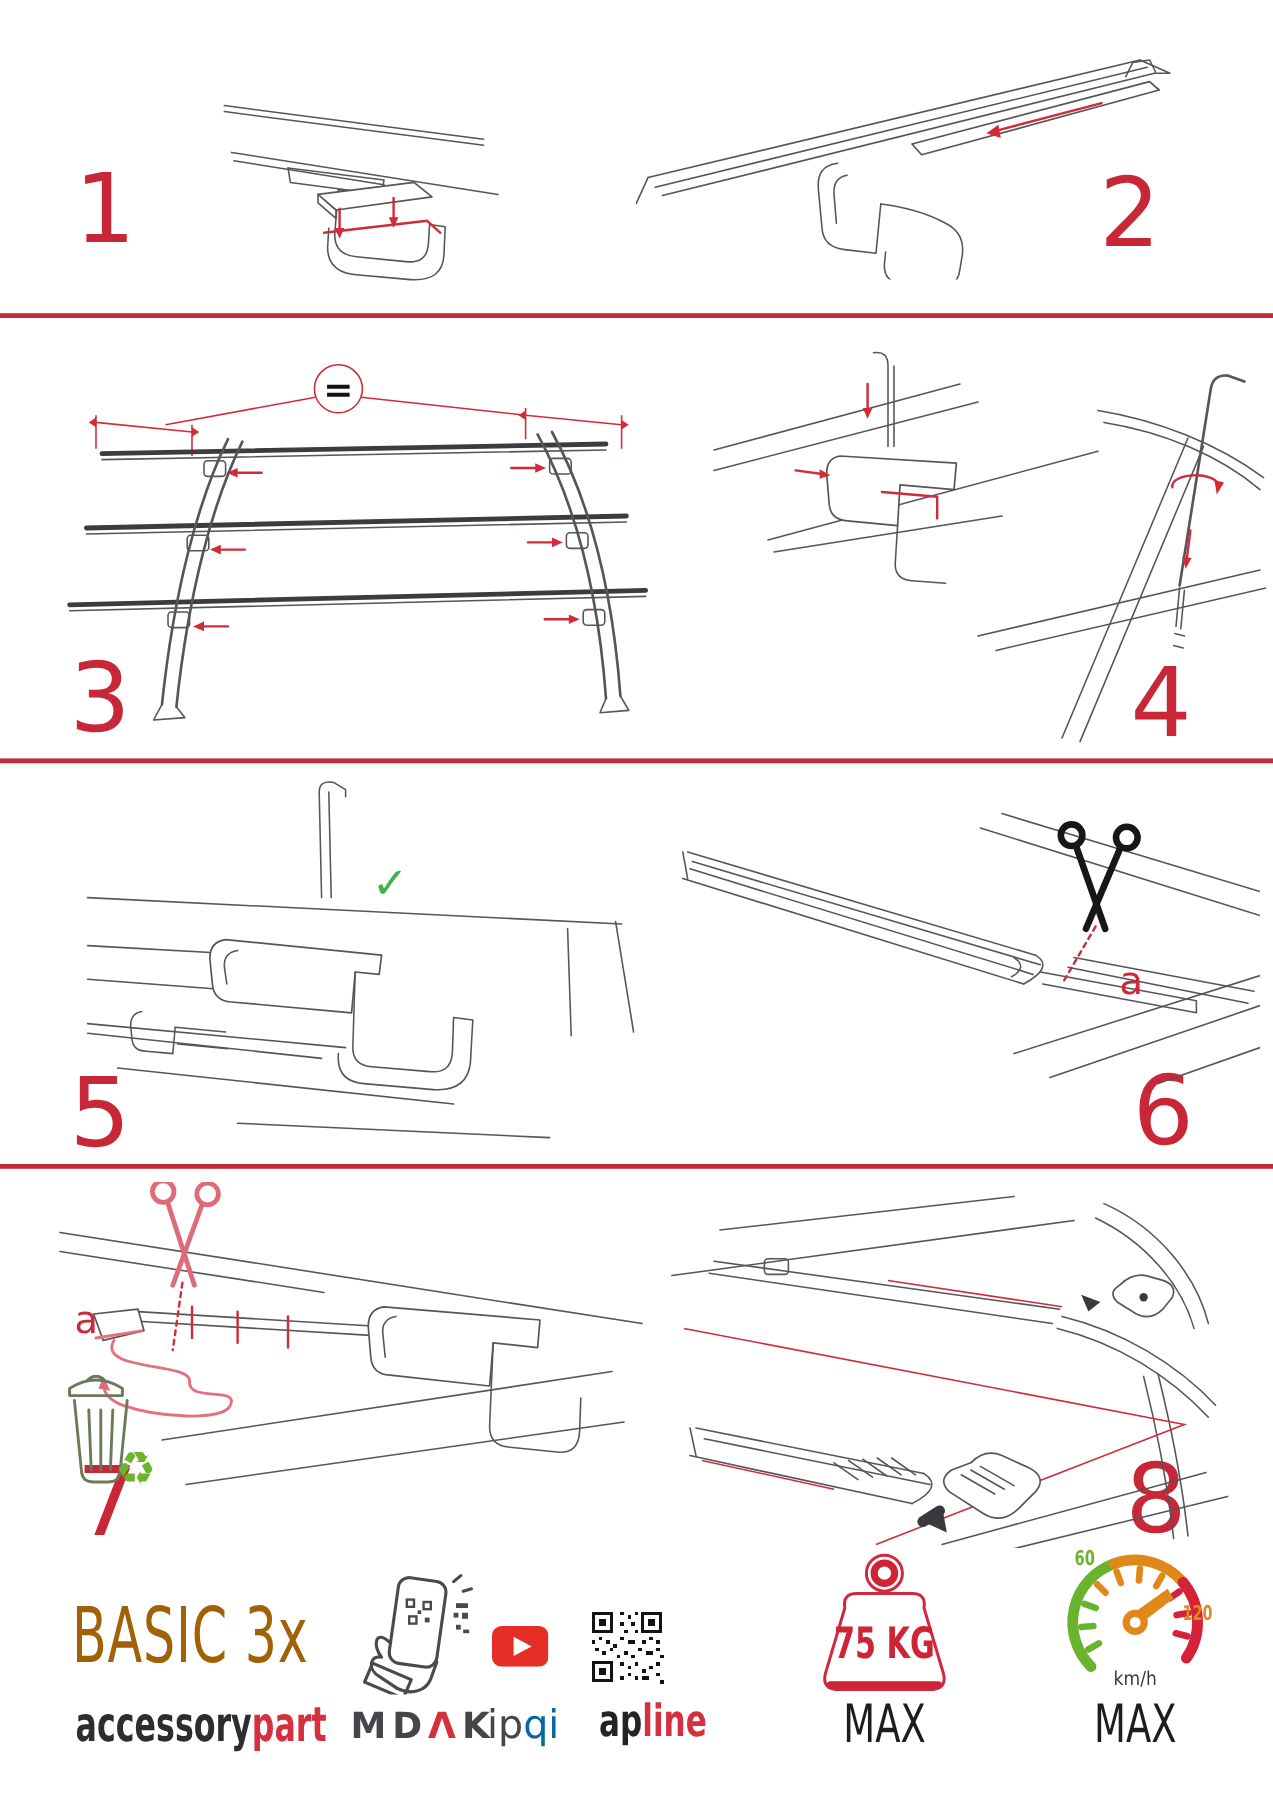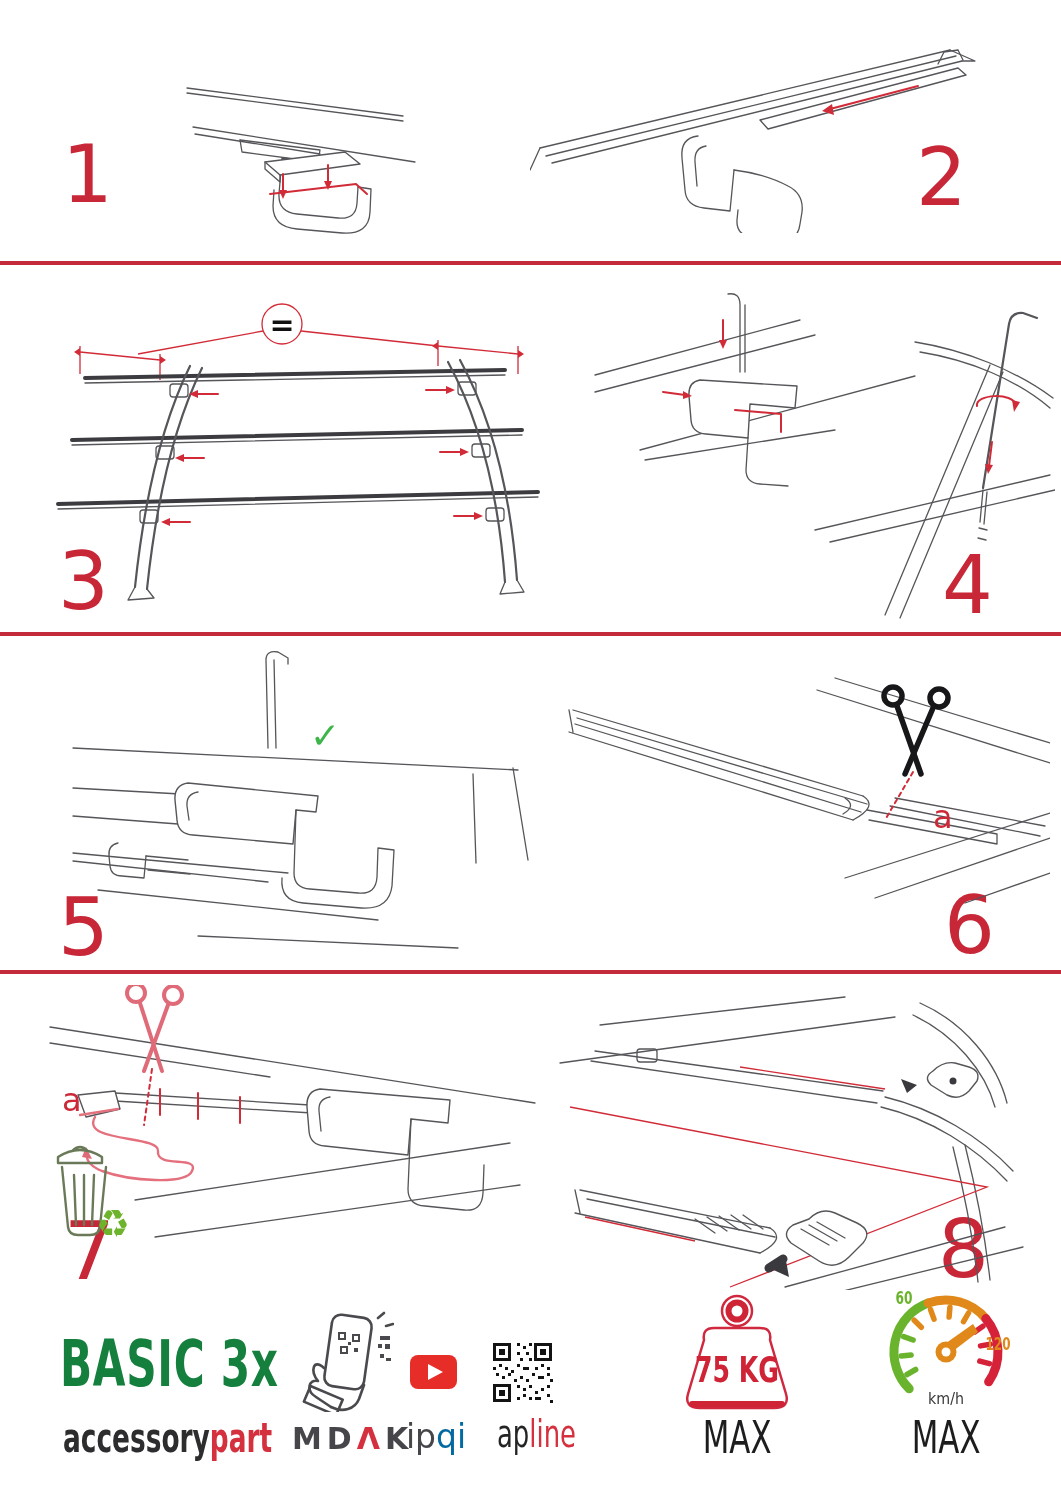--- a/index.html
+++ b/index.html
@@ -16,33 +16,33 @@
   .r  {stroke:#d22b38;stroke-width:2;fill:none;stroke-linecap:round;stroke-linejoin:round;}
   .rt {stroke:#d22b38;stroke-width:1.3;fill:none;}
   .rf {fill:#d22b38;stroke:none;}
   .rl {stroke:#e5707d;stroke-width:2.4;fill:none;stroke-linecap:round;stroke-linejoin:round;}
   .rd {stroke:#d22b38;stroke-width:2;fill:none;stroke-dasharray:4 4;stroke-linecap:round;}
   .blk{stroke:#17171a;stroke-width:5.5;fill:none;stroke-linecap:round;}
   .grn{stroke:#6a7a58;stroke-width:2.4;fill:none;stroke-linecap:round;stroke-linejoin:round;}
   .atext{font-family:"DejaVu Sans",sans-serif;font-size:32px;fill:#cc2838;}
   .cond{display:inline-block;transform:scaleX(0.70);transform-origin:center;}
   .condL{display:inline-block;transform:scaleX(0.66);transform-origin:left center;}
-  .product{position:absolute;left:60px;top:1332px;font-size:64px;font-weight:bold;color:#15803d;
+  .product{position:absolute;left:60px;top:1332px;font-size:64px;font-weight:normal;color:#a16207;
            line-height:1;letter-spacing:1px;white-space:nowrap;}
   .brandline{position:absolute;left:63px;top:1418px;font-size:40px;font-weight:bold;color:#2d2d2f;
            line-height:1;white-space:nowrap;}
   .brand-red{color:#d5303d;}
   .mdak{position:absolute;left:292px;top:1424px;width:116px;text-align:right;font-size:30px;
         font-weight:bold;color:#46464a;letter-spacing:5px;line-height:1;}
   .mdak .acc{color:#d5303d;}
   .ipqi{position:absolute;left:404px;top:1420px;width:64px;text-align:center;font-size:33px;
         color:#46464a;line-height:1;}
   .ipqi .acc{color:#0369a1;}
   .apline{position:absolute;left:480px;top:1416px;width:100px;text-align:center;font-size:37px;
-        font-weight:normal;color:#242426;line-height:1;}
+        font-weight:bold;color:#242426;line-height:1;}
   .apline .acc{color:#d5303d;}
   .maxlabel{position:absolute;font-size:44px;color:#1d1d1f;line-height:1;text-align:center;}
 </style>
 </head>
 <body>
 
 <div id="page">
 
   <div class="num" style="left:62px;top:135px;">1</div>
   <svg class="fig" style="left:170px;top:22px;" width="270" height="215" viewBox="0 0 270 215">

